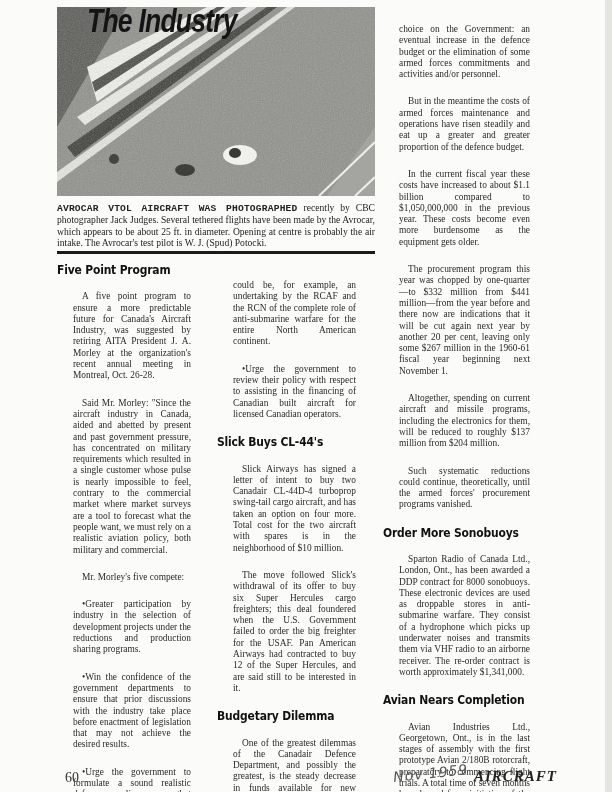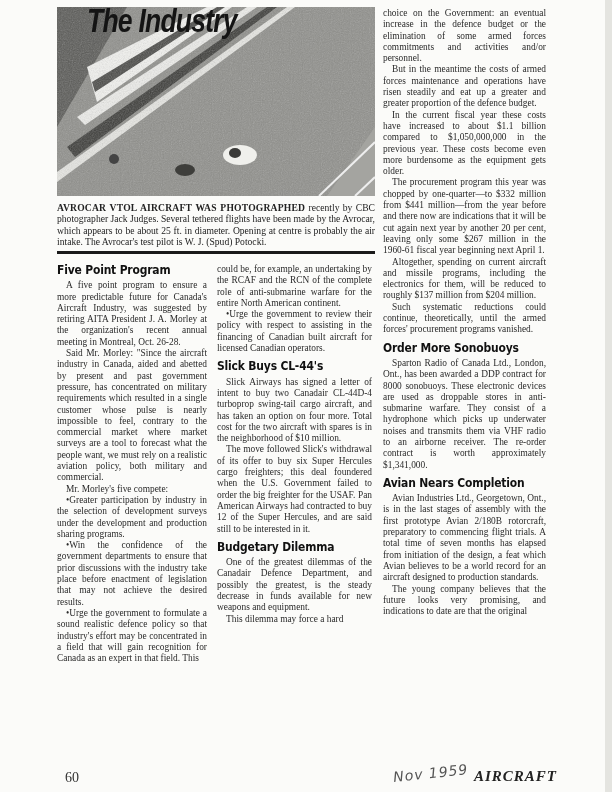--- a/index.html
+++ b/index.html
@@ -5,24 +5,24 @@
   html,body{margin:0;padding:0;}
   body{width:612px;height:792px;background:#fbfbf9;position:relative;overflow:hidden;
        font-family:"Liberation Serif","DejaVu Serif",serif;color:#2a2a2a;}
   .page{position:absolute;left:0;top:0;width:612px;height:619px;}
   .photo{position:absolute;left:57px;top:7px;width:318px;height:189px;overflow:hidden;
          background:#8c8c88;}
   .photo svg{display:block;width:318px;height:189px;}
   .photo-title{position:absolute;left:30px;top:-6px;font-family:"Liberation Sans","DejaVu Sans",sans-serif;
          font-weight:bold;font-style:italic;font-size:34px;color:#141414;letter-spacing:-1px;transform:scaleX(0.78);transform-origin:left top;}
   .caption{position:absolute;left:57px;top:202px;width:318px;font-size:9.6px;line-height:11.3px;text-align:justify;color:#222;}
-  .caption b{font-weight:bold;letter-spacing:0.2px;}
+  .caption b{font-weight:bold;letter-spacing:0.2px;font-family:Liberation Mono, monospace;}
   .rule{position:absolute;left:57px;top:251px;width:318px;height:3px;background:#1a1a1a;}
   .col{position:absolute;font-size:9.4px;line-height:11.3px;text-align:justify;color:#2a2a2a;}
-  .col p{margin:0;text-indent:9px;}
+  .col p{margin:16px;text-indent:9px;}
   .col p.noind{text-indent:0;}
   .col h2{font-family:"DejaVu Sans","Liberation Sans",sans-serif;font-weight:bold;font-size:12.5px;
           margin:6px 0 5px 0;letter-spacing:-0.2px;color:#111;transform:scaleX(0.86);transform-origin:left;white-space:nowrap;}
   #col1{left:57px;top:258px;width:150px;}
   #col2{left:217px;top:264px;width:155px;}
   #col3{left:383px;top:8px;width:163px;}
   .folio{position:absolute;left:57px;top:770px;font-size:14px;color:#333;margin-left:8px;}
   .handwritten{position:absolute;left:393px;top:765px;font-family:"DejaVu Sans",sans-serif;font-style:italic;font-size:14px;color:#555;transform:rotate(-6deg);letter-spacing:1px;}
   .mast{position:absolute;left:474px;top:768px;font-family:Liberation Serif, serif;font-weight:bold;font-style:italic;font-size:15px;letter-spacing:1px;color:#222;}
   .edge{position:absolute;left:605px;top:0;width:7px;height:792px;background:#e4e4e0;}
@@ -65,41 +65,41 @@
   <div class="caption">
     <b>AVROCAR VTOL AIRCRAFT WAS PHOTOGRAPHED</b><span> recently by CBC photographer Jack Judges. Several tethered flights have been made by the Avrocar, which appears to be about 25 ft. in diameter. Opening at centre is probably the air intake. The Avrocar's test pilot is W. J. (Spud) Potocki.</span>
   </div>
   <div class="rule"></div>
 
   <div class="col" id="col1">
     <h2>Five Point Program</h2>
     <p>A five point program to ensure a more predictable future for Canada's Aircraft Industry, was suggested by retiring AITA President J. A. Morley at the organization's recent annual meeting in Montreal, Oct. 26-28.</p>
     <p>Said Mr. Morley: "Since the aircraft industry in Canada, aided and abetted by present and past government pressure, has concentrated on military requirements which resulted in a single customer whose pulse is nearly impossible to feel, contrary to the commercial market where market surveys are a tool to forecast what the people want, we must rely on a realistic aviation policy, both military and commercial.</p>
     <p>Mr. Morley's five compete:</p>
-    <p>•Greater participation by industry in the selection of development surveys under the development and production sharing programs.</p>
+    <p>•Greater participation by industry in the selection of development projects under the reductions and production sharing programs.</p>
     <p>•Win the confidence of the government departments to ensure that prior discussions with the industry take place before enactment of legislation that may not achieve the desired results.</p>
     <p>•Urge the government to formulate a sound realistic defence policy so that industry's effort may be concentrated in a field that will gain recognition for Canada as an expert in that field. This</p>
   </div>
 
   <div class="col" id="col2">
     <p class="noind">could be, for example, an undertaking by the RCAF and the RCN of the complete role of anti-submarine warfare for the entire North American continent.</p>
     <p>•Urge the government to review their policy with respect to assisting in the financing of Canadian built aircraft for licensed Canadian operators.</p>
     <h2>Slick Buys CL-44's</h2>
     <p>Slick Airways has signed a letter of intent to buy two Canadair CL-44D-4 turboprop swing-tail cargo aircraft, and has taken an option on four more. Total cost for the two aircraft with spares is in the neighborhood of $10 million.</p>
     <p>The move followed Slick's withdrawal of its offer to buy six Super Hercules cargo freighters; this deal foundered when the U.S. Government failed to order the big freighter for the USAF. Pan American Airways had contracted to buy 12 of the Super Hercules, and are said still to be interested in it.</p>
     <h2>Budgetary Dilemma</h2>
     <p>One of the greatest dilemmas of the Canadair Defence Department, and possibly the greatest, is the steady decrease in funds available for new weapons and equipment.</p>
     <p>This dilemma may force a hard</p>
   </div>
 
   <div class="col" id="col3">
     <p class="noind">choice on the Government: an eventual increase in the defence budget or the elimination of some armed forces commitments and activities and/or personnel.</p>
     <p>But in the meantime the costs of armed forces maintenance and operations have risen steadily and eat up a greater and greater proportion of the defence budget.</p>
     <p>In the current fiscal year these costs have increased to about $1.1 billion compared to $1,050,000,000 in the previous year. These costs become even more burdensome as the equipment gets older.</p>
-    <p>The procurement program this year was chopped by one-quarter—to $332 million from $441 million—from the year before and there now are indications that it will be cut again next year by another 20 per cent, leaving only some $267 million in the 1960-61 fiscal year beginning next April 1.</p>
+    <p>The procurement program this year was chopped by one-quarter—to $332 million from $441 million—from the year before and there now are indications that it will be cut again next year by another 20 per cent, leaving only some $267 million in the 1960-61 fiscal year beginning next November 1.</p>
     <p>Altogether, spending on current aircraft and missile programs, including the electronics for them, will be reduced to roughly $137 million from $204 million.</p>
     <p>Such systematic reductions could continue, theoretically, until the armed forces' procurement programs vanished.</p>
     <h2>Order More Sonobuoys</h2>
     <p>Sparton Radio of Canada Ltd., London, Ont., has been awarded a DDP contract for 8000 sonobuoys. These electronic devices are used as droppable stores in anti-submarine warfare. They consist of a hydrophone which picks up underwater noises and transmits them via VHF radio to an airborne receiver. The re-order contract is worth approximately $1,341,000.</p>
     <h2>Avian Nears Completion</h2>
     <p>Avian Industries Ltd., Georgetown, Ont., is in the last stages of assembly with the first prototype Avian 2/180B rotorcraft, preparatory to commencing flight trials. A total time of seven months has elapsed from initiation of the design, a feat which Avian believes to be a world record for an aircraft designed to production standards.</p>
     <p>The young company believes that the future looks very promising, and indications to date are that the original</p>
   </div>
 
   <div class="folio">60</div>

